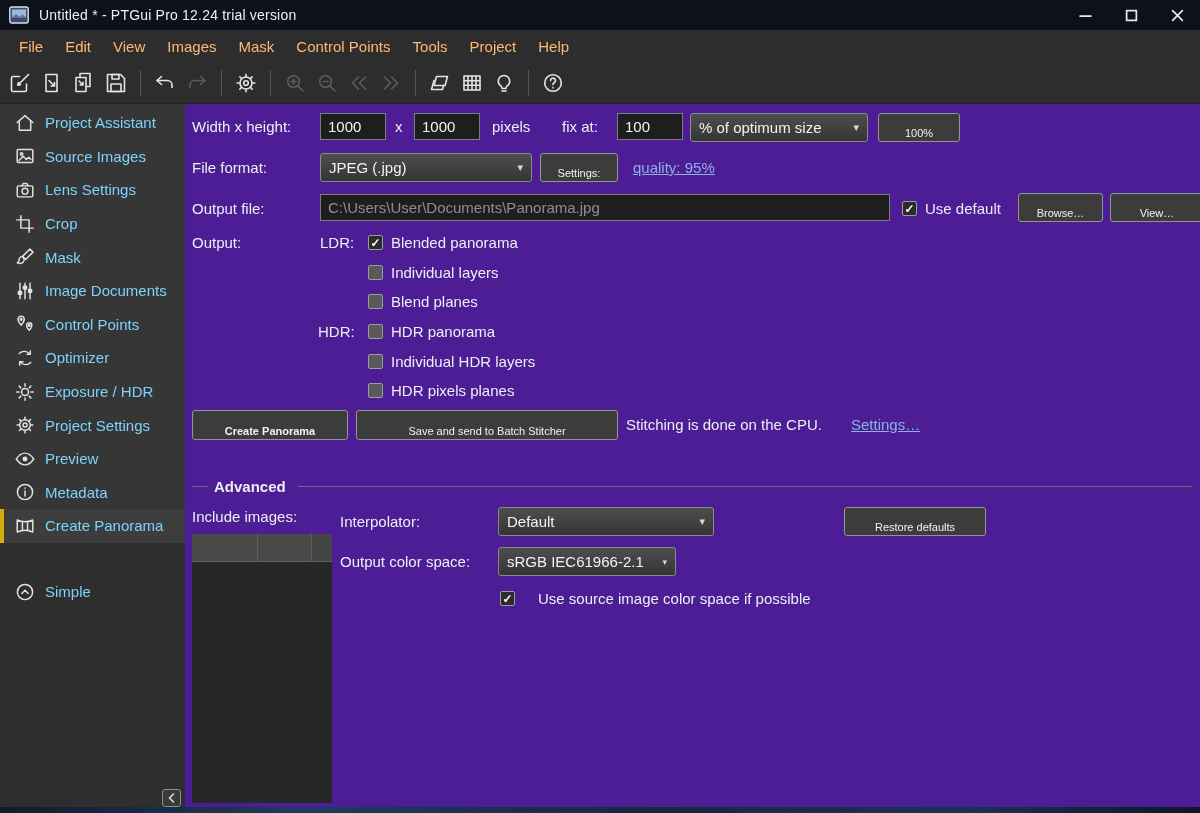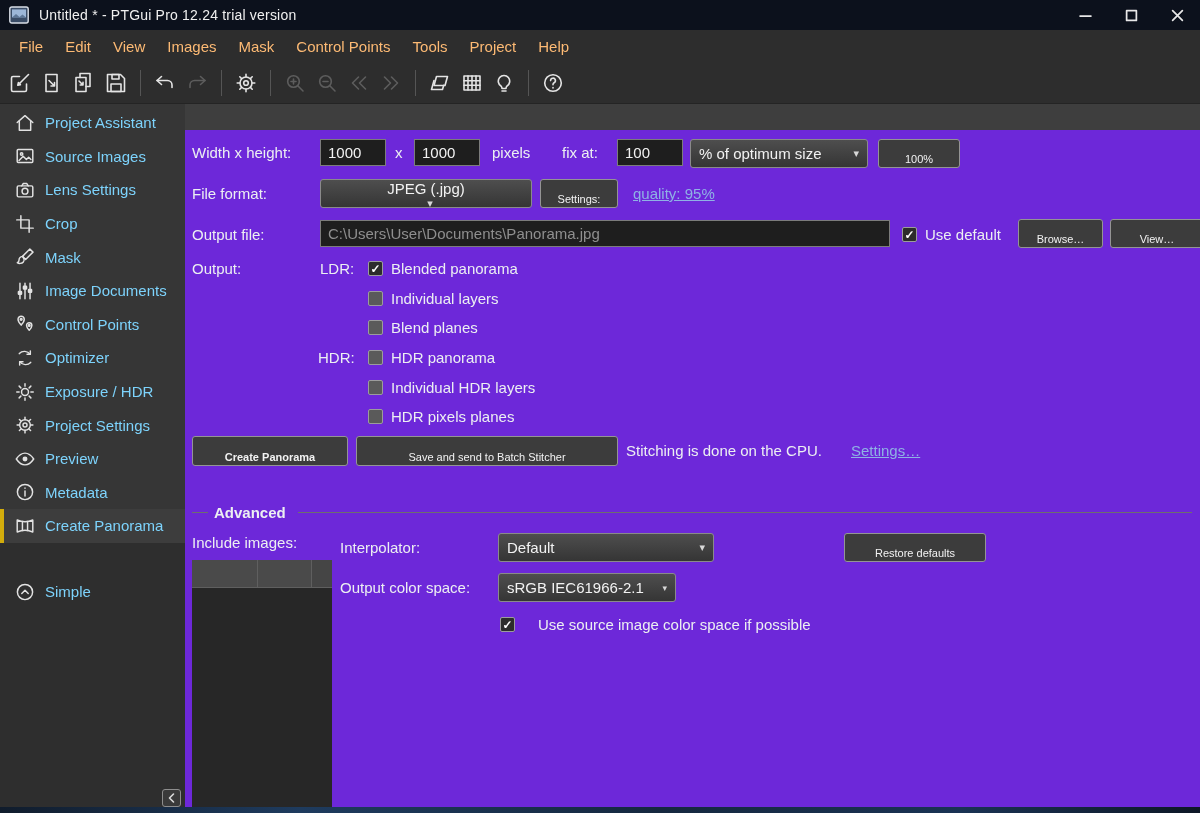--- a/index.html
+++ b/index.html
@@ -29,21 +29,21 @@
   .sidebar { position:absolute; left:0; top:104px; width:185px; bottom:6px; background:#2e2e2e; }
   .sidebar-top { background:#363636; padding-top:2px; }
   .side-item { height:33.6px; display:flex; align-items:center; padding-left:10px; gap:9px; font-size:15px; color:#7dd3fc; border-left:4px solid transparent; cursor:default; white-space:nowrap; }
   .side-item svg { width:22px; height:22px; flex:0 0 22px; color:#e2e2e2; }
   .side-item.selected { border-left:4px solid #d2ac0c; background:#3d3d3d; }
   .sidebar-footer { padding-top:32px; }
   .collapse-btn { position:absolute; left:162px; top:789px; width:19px; height:18px; background:#3a3a3a; border:1px solid #8d8d8d; border-radius:3px; display:flex; align-items:center; justify-content:center; color:#dcdcdc; }
   .collapse-btn svg { width:12px; height:12px; }
 
   
-  .main { position:absolute; left:185px; top:104px; right:0; bottom:6px; background:#6d28d9;margin-top:26px; }
+  .main { position:absolute; left:185px; top:104px; right:0; bottom:6px; background:#4c1d95; }
   .abs { position:absolute; }
   .lbl { font-size:15px; color:#eceff2; white-space:nowrap; }
   .tinput { background:#1e1e1e; border:1px solid #7c7c7c; color:#f2f2f2; font-size:15px; font-family:"Liberation Sans",sans-serif; padding:0 7px; height:27px; }
   .tinput.dim { color:#8f8f8f; }
   .combo { background:linear-gradient(#4e4e4e,#353535); border:1px solid #8a8a8a; border-radius:3px; height:29px; display:flex; align-items:center; padding:0 8px; font-size:15px; color:#f2f2f2; justify-content:space-between; white-space:nowrap; }
   .combo .arrow { color:#d8d8d8; font-size:11px; margin-left:8px; }
   .btn { background:#3c3c3c; border:1px solid #949494; border-radius:3px; height:29px; display:inline-flex; align-items:flex-end; justify-content:center; font-size:11px; color:#f2f2f2; padding:2px 10px; white-space:nowrap; }
   .btn.bold { font-weight:bold; }
   .link { font-size:15px; color:#8fb2e4; text-decoration:underline; white-space:nowrap; }
   .cbx { width:15px; height:15px; background:#5a5a5a; border:1px solid #9c9c9c; border-radius:2px; display:inline-flex; align-items:center; justify-content:center; flex:0 0 15px; }
@@ -340,21 +340,21 @@
     <input class="tinput abs" style="left: 432px; top: 9px; width: 66px;" value="100">
     <div class="combo abs" style="left:505px; top:9px; width:178px;">
       <span>% of optimum size</span>
         <span class="arrow">▾</span>
     </div>
     <div class="btn abs" style="left:693px; top:9px; width:82px;">
         <span>100%</span>
       </div>
 
     <span class="lbl abs" style="left:7px; top:55px;">File format:</span>
-    <div class="combo abs" style="left:135px; top:49px; width:212px;flex-direction:column;">
+    <div class="combo abs" style="left:135px; top:49px; width:212px;">
       <span>JPEG (.jpg)</span>
         <span class="arrow">▾</span>
     </div>
     <div class="btn abs" style="left:355px; top:49px; width:78px;">
         <span>Settings:</span>
       </div>
     <span class="link abs" style="left:448px; top:55px;">quality: 95%</span>
 
     <span class="lbl abs" style="left:7px; top:96px;">Output file:</span>
     <input class="tinput dim abs" style="left: 135px; top: 90px; width: 570px;" value="C:\Users\User\Documents\Panorama.jpg">

